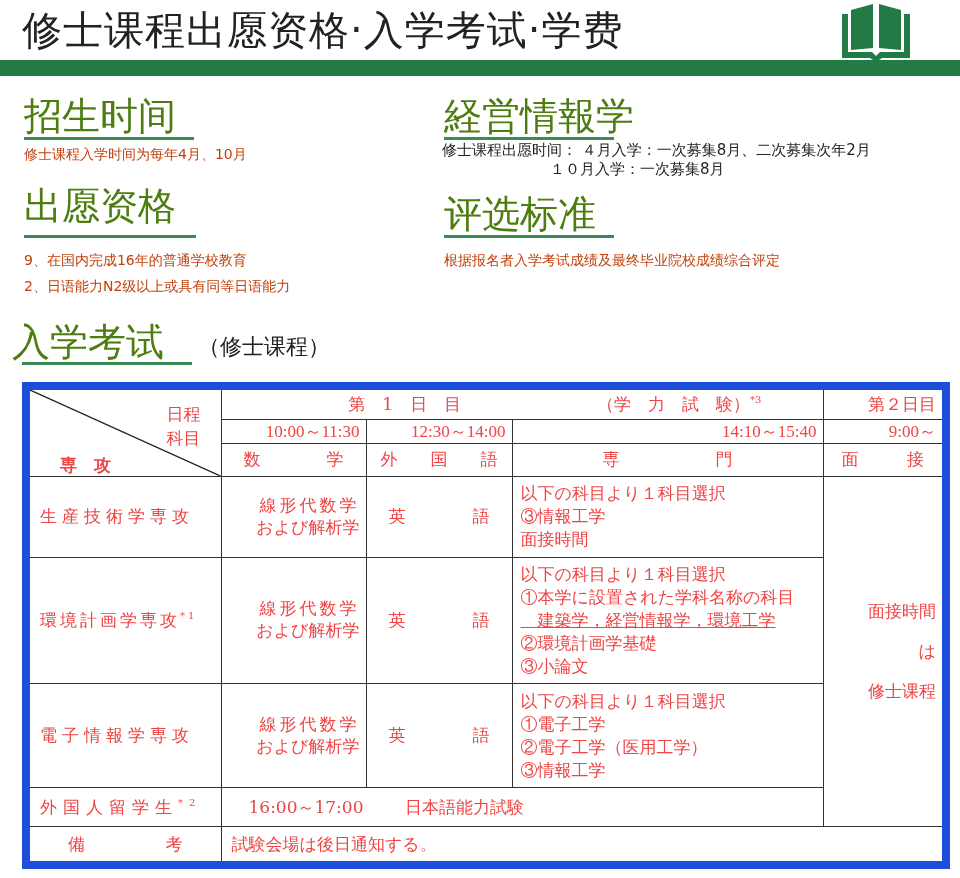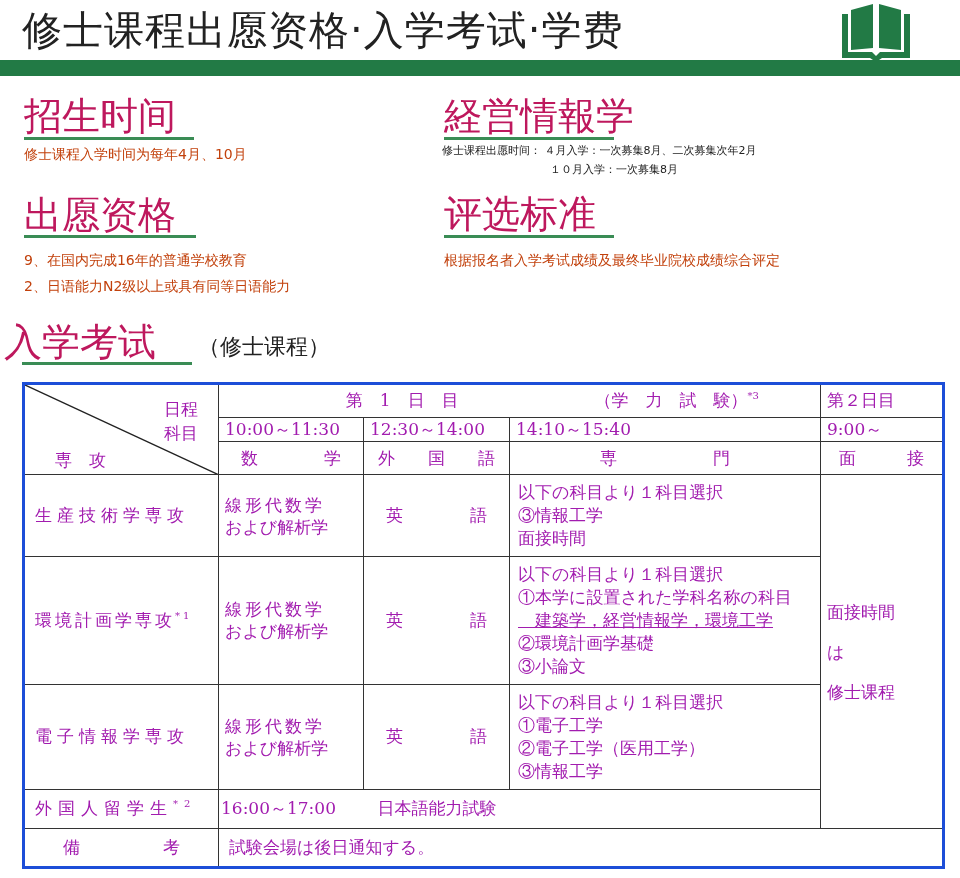--- a/index.html
+++ b/index.html
@@ -1,27 +1,27 @@
 <!DOCTYPE html>
 <html><head>
 <meta charset="utf-8">
 <style>
   html,body{margin:0;padding:0;background:#fff;}
   body{width:960px;height:878px;position:relative;overflow:hidden;font-family:"DejaVu Sans","Liberation Sans",sans-serif;color:#222;}
   .abs{position:absolute;}
   .title{left:22px;top:4px;font-size:40px;line-height:52px;letter-spacing:1px;color:#222;font-family:"DejaVu Sans",sans-serif;}
   .topbar{left:0;top:60px;width:960px;height:16px;background:#227a45;}
   .book{left:838px;top:2px;width:76px;height:60px;}
-  .h2{font-size:38px;line-height:44px;color:#be185d;font-family:"DejaVu Sans",sans-serif;}
+  .h2{font-size:38px;line-height:44px;color:#4d7c0f;font-family:"DejaVu Sans",sans-serif;}
   .uline{height:3px;background:#3a8c55;}
   .p{font-size:14px;line-height:20px;color:#c2410c;}
-  .ps{font-size:11px;line-height:19px;color:#222;text-align:center;}
-  table.exam{position:absolute;left:22px;top:382px;width:920px;height:487px;border-collapse:collapse;border:3px solid #1d4ed8;font-family:"DejaVu Serif","Liberation Serif",serif;font-size:17px;color:#a21caf;table-layout:fixed;}
+  .ps{font-size:15px;line-height:19px;color:#222;text-align:center;}
+  table.exam{position:absolute;left:22px;top:382px;width:920px;height:487px;border-collapse:collapse;border:8px solid #1d4ed8;font-family:"DejaVu Serif","Liberation Serif",serif;font-size:17px;color:#ef4444;table-layout:fixed;}
   table.exam td{border:1.5px solid #333;padding:0 6px;vertical-align:middle;}
-  .c{text-align:left;}
+  .c{text-align:right;font-family:Liberation Serif, serif;}
   .sp{display:flex;justify-content:space-between;}
   .diag{position:relative;padding:0 !important;}
   .diag svg{position:absolute;left:0;top:0;width:100%;height:100%;}
   sup{font-size:10px;}
   .list div{line-height:23px;}
 </style>
 </head>
 <body>
 
 <div class="abs title">修士课程出愿资格·入学考试·学费</div>
@@ -34,30 +34,30 @@
 
 <div class="abs h2" style="left:24px;top:94px;">招生时间</div>
 <div class="abs uline" style="left:24px;top:137px;width:170px;"></div>
 <div class="abs p" style="left:24px;top:144px;">修士课程入学时间为每年4月、10月</div>
 
 <div class="abs h2" style="left:444px;top:94px;">経営情報学</div>
 <div class="abs uline" style="left:444px;top:137px;width:170px;"></div>
 <div class="abs ps" style="left:442px;top:141px;">修士课程出愿时间： ４月入学：一次募集8月、二次募集次年2月</div>
 <div class="abs ps" style="left:550px;top:160px;">１０月入学：一次募集8月</div>
 
-<div class="abs h2" style="left:24px;top:193px;">出愿资格</div>
+<div class="abs h2" style="left:24px;top:184px;">出愿资格</div>
 <div class="abs uline" style="left:24px;top:235px;width:172px;"></div>
 <div class="abs p" style="left:24px;top:250px;">9、在国内完成16年的普通学校教育</div>
 <div class="abs p" style="left:24px;top:276px;">2、日语能力N2级以上或具有同等日语能力</div>
 
 <div class="abs h2" style="left:444px;top:192px;">评选标准</div>
 <div class="abs uline" style="left:444px;top:235px;width:170px;"></div>
 <div class="abs p" style="left:444px;top:250px;">根据报名者入学考试成绩及最终毕业院校成绩综合评定</div>
 
-<div class="abs h2" style="left:4px;top:320px;">入学考试</div>
+<div class="abs h2" style="left:12px;top:320px;">入学考试</div>
 <div class="abs uline" style="left:22px;top:362px;width:170px;"></div>
 <div class="abs" style="left:198px;top:332px;font-size:22px;line-height:30px;">（修士课程）</div>
 
 <table class="exam">
   <colgroup>
     <col style="width:195px">
       <col style="width:145px">
       <col style="width:146px">
       <col style="width:311px">
       <col style="width:123px">
@@ -65,21 +65,21 @@
   <tbody>
       <tr style="height:33px">
     <td class="diag" rowspan="3">
       <svg viewBox="0 0 195 99" preserveAspectRatio="none">
             <line x1="0" y1="0" x2="195" y2="99" stroke="#222" stroke-width="1.5"></line>
           </svg>
       <div class="abs" style="right:20px;top:12px;line-height:24px;text-align:right;">
         <div>日程</div>
         <div>科目</div>
       </div>
-      <div class="abs" style="left:30px;top:64px;">専　攻</div>
+      <div class="abs" style="left:30px;top:64px;font-weight:bold;">専　攻</div>
     </td>
     <td colspan="3">
       <div style="display:flex;">
         <span style="flex:1;text-align:center;padding-left:40px;">第　1　日　目</span>
         <span style="flex:1;text-align:center;"><span>（学　力　試　験）</span><sup>*3</sup></span>
       </div>
     </td>
     <td class="c">第２日目</td>
   </tr>
   <tr style="height:18px">
@@ -176,21 +176,21 @@
     <td class="list" style="padding-left:8px;">
       <div>以下の科目より１科目選択</div>
       <div>①電子工学</div>
       <div>②電子工学（医用工学）</div>
       <div>③情報工学</div>
     </td>
   </tr>
 
   <tr style="height:39px">
     <td style="letter-spacing:6px;padding-left:10px;"><span>外国人留学生</span><sup>*2</sup></td>
-    <td colspan="3" style="padding-left:2px;">
+    <td colspan="3" style="padding-left:27px;">
       <span>16:00～17:00</span>
       <span style="margin-left:36px;">日本語能力試験</span>
     </td>
   </tr>
 
   <tr style="height:38px">
     <td style="padding:0 38px;">
           <div class="sp">
             <span>備</span>
             <span>考</span>

